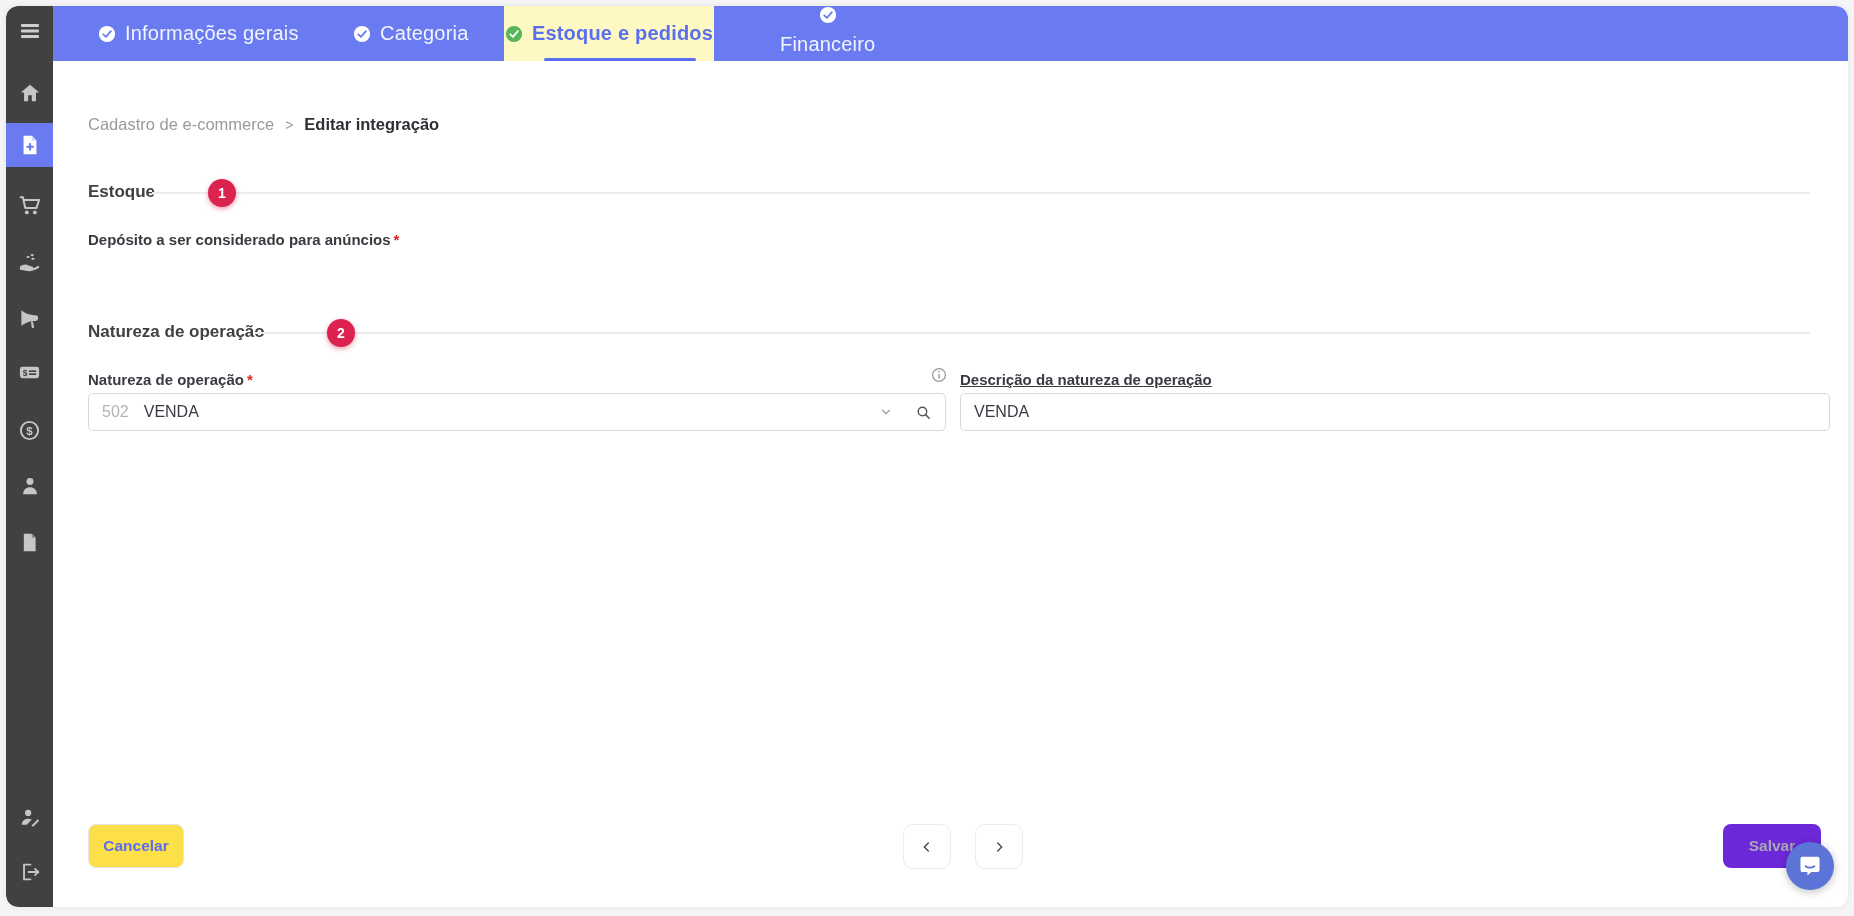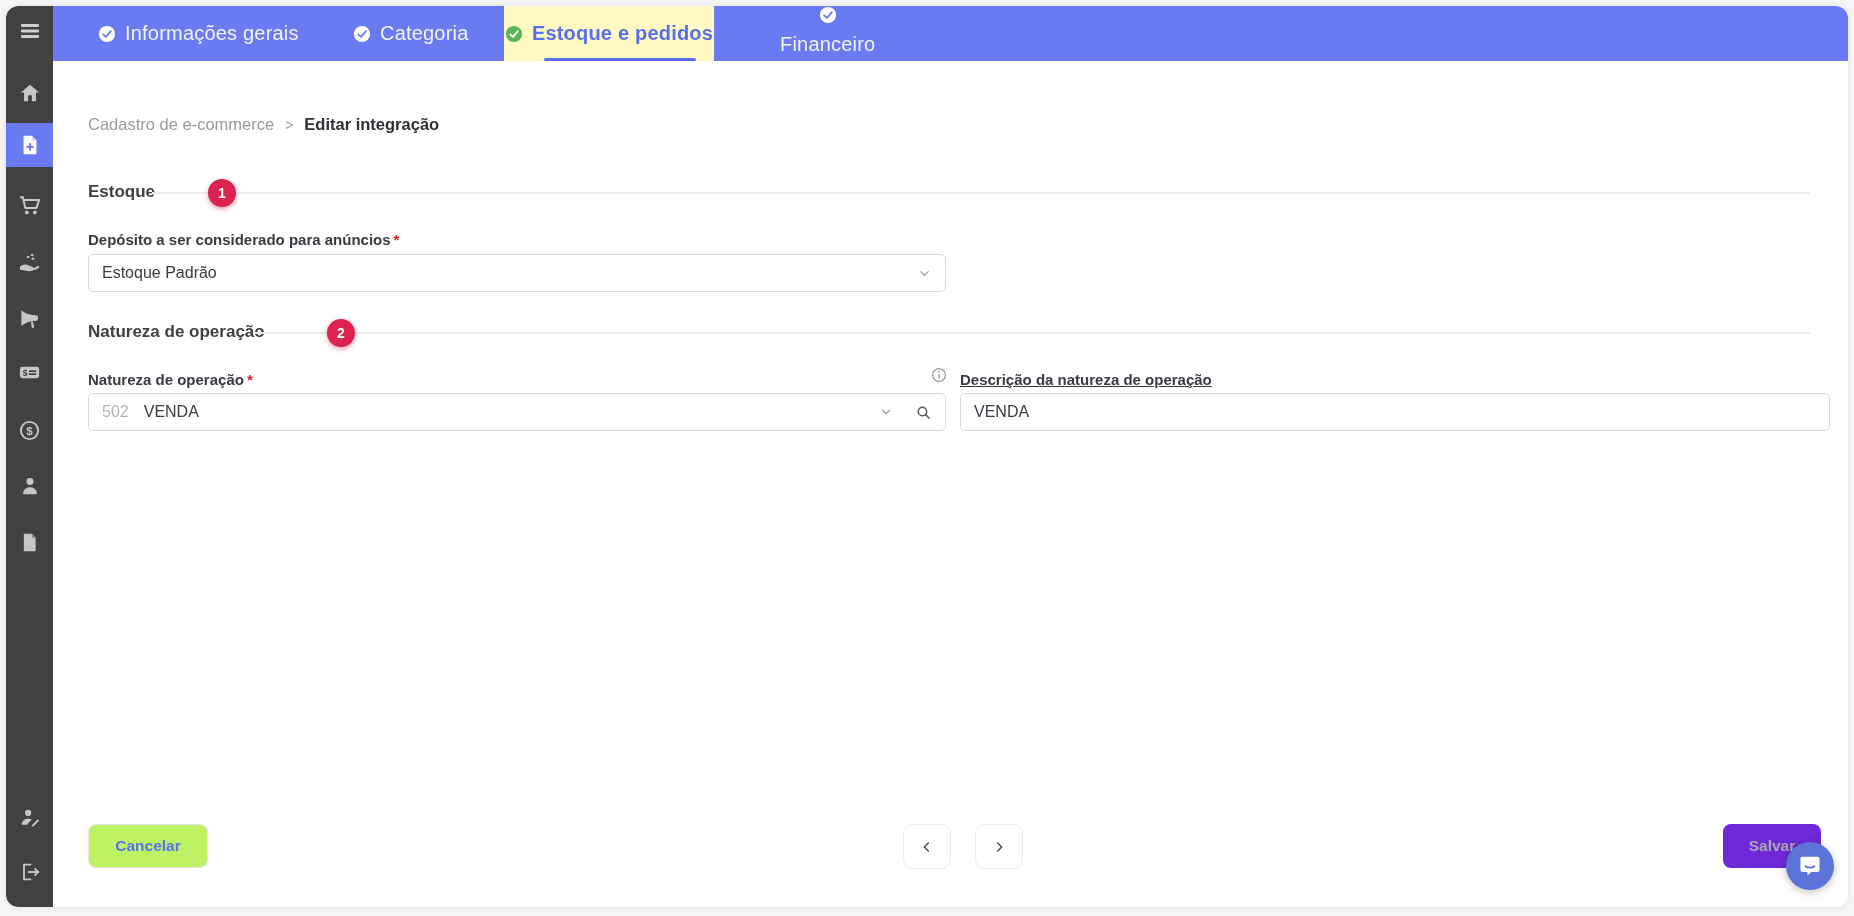--- a/index.html
+++ b/index.html
@@ -66,21 +66,21 @@
   .code{color:#b3b3b3;margin-right:15px;}
   .spacer{flex:1;}
   .iconbtn{display:flex;align-items:center;justify-content:center;cursor:pointer;}
   .info-icon{position:absolute;cursor:pointer;}
   
   .btn{
     position:absolute;box-sizing:border-box;border-radius:8px;font-size:15.5px;font-weight:600;
     display:flex;align-items:center;justify-content:center;cursor:pointer;
     font-family:"Liberation Sans", sans-serif;
   }
-  .btn-cancel{left:35px;top:763px;width:120px;height:44px;background:#bef264;border:1px solid #e4e4e4;color:#5a6ff0;}
+  .btn-cancel{left:35px;top:763px;width:96px;height:44px;background:#fde047;border:1px solid #e4e4e4;color:#5a6ff0;}
   .btn-pag{top:763px;width:48px;height:45px;background:#fff;border:1px solid #ececec;border-radius:10px;}
   .btn-save{left:1670px;top:763px;width:98px;height:44px;background:#6d28d9;border:none;color:#a9a9ad;cursor:default;}
   .chat-fab{
     position:absolute;left:1733px;top:781px;width:48px;height:48px;border-radius:50%;
     background:#5c73d7;display:flex;align-items:center;justify-content:center;cursor:pointer;
     box-shadow:0 2px 8px rgba(0,0,0,.25);z-index:9;
   }
 </style>
 </head>
 <body>
@@ -225,29 +225,20 @@
 
       <div class="section-row" style="top:118px;">
         <span class="section-title">Estoque</span>
         <span class="section-line" style="left:99px;width:1658px;"></span>
         <span class="step-badge" style="left:155px;">1</span>
       </div>
 
       <label class="field-label" style="left:35px;top:170px;">
         <span>Depósito a ser considerado para anúncios</span><span class="req">*</span>
       </label>
-      <div class="inputbox" style="left:35px;top:193px;width:858px;cursor:pointer;">
-        <span>Estoque Padrão</span>
-        <span class="spacer"></span>
-        <span class="iconbtn">
-          <svg width="15" height="15" viewBox="0 0 24 24" fill="none" stroke="#9a9a9a" stroke-width="2" stroke-linecap="round">
-              <polyline points="6,9 12,15 18,9"></polyline>
-            </svg>
-        </span>
-      </div>
 
       <div class="section-row" style="top:258px;">
         <span class="section-title">Natureza de operação</span>
         <span class="section-line" style="left:202px;width:1555px;"></span>
         <span class="step-badge" style="left:274px;">2</span>
       </div>
 
       <label class="field-label" style="left:35px;top:310px;">
         <span>Natureza de operação</span><span class="req">*</span>
       </label>

